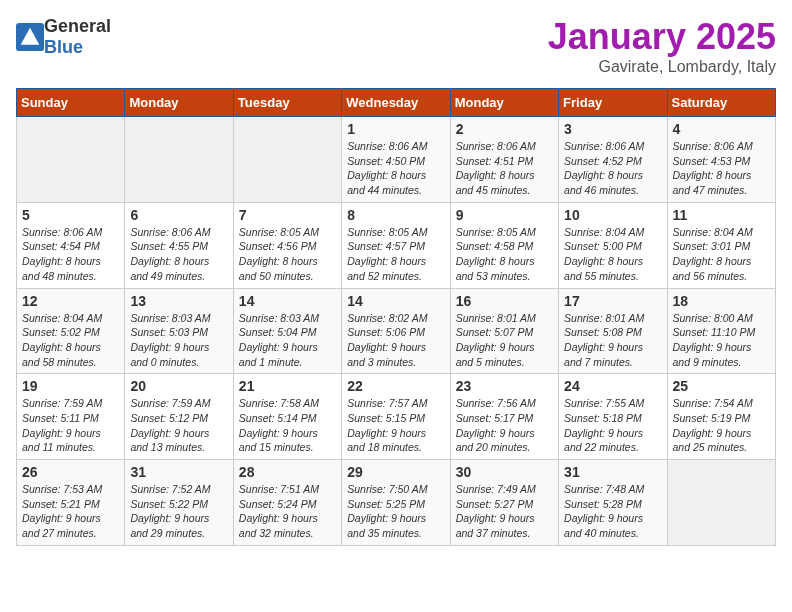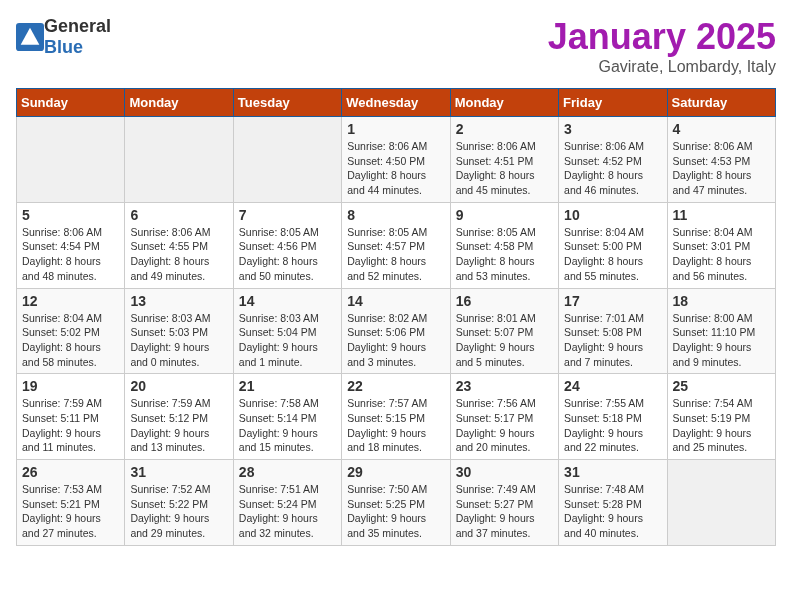--- a/index.html
+++ b/index.html
@@ -75,20 +75,21 @@
       font-size: 14px;
       font-weight: bold;
       color: #333;
       display: block;
       margin-bottom: 2px;
     }
     .day-info {
       color: #333;
       line-height: 1.4;
       font-size: 10.5px;
+      font-style: italic;
     }
     .empty-cell {
       background: #f0f0f0 !important;
     }
   </style>
 </head>
 <body>
 
 <div class="header">
   <div class="logo">
@@ -223,21 +224,21 @@
 Daylight: 9 hours and 3 minutes.</div>
         </td>
         <td>
           <span class="day-number">16</span>
           <div class="day-info">Sunrise: 8:01 AM
 Sunset: 5:07 PM
 Daylight: 9 hours and 5 minutes.</div>
         </td>
         <td>
           <span class="day-number">17</span>
-          <div class="day-info">Sunrise: 7:01 AM
+          <div class="day-info">Sunrise: 8:01 AM
 Sunset: 5:08 PM
 Daylight: 9 hours and 7 minutes.</div>
         </td>
         <td>
           <span class="day-number">18</span>
           <div class="day-info">Sunrise: 8:00 AM
 Sunset: 11:10 PM
 Daylight: 9 hours and 9 minutes.</div>
         </td>
       </tr>

